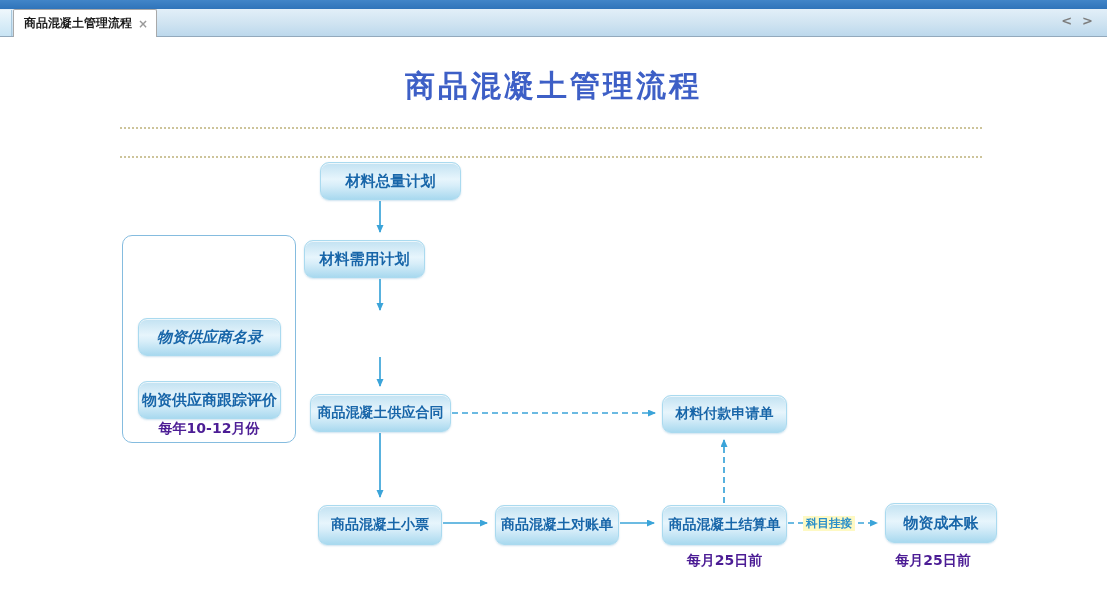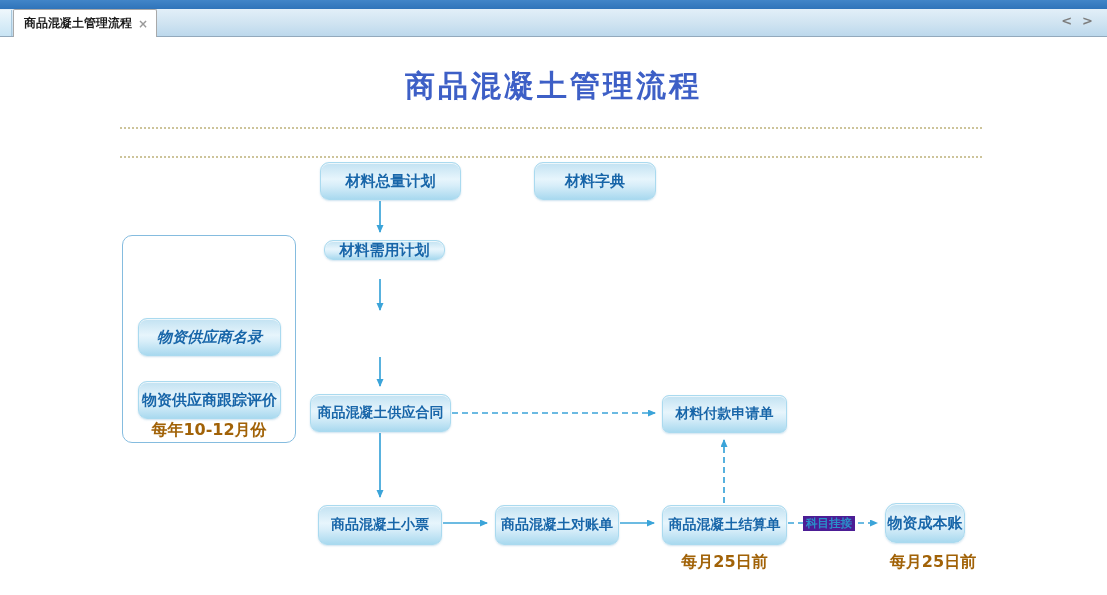--- a/index.html
+++ b/index.html
@@ -37,23 +37,23 @@
 
   
   .node { position:absolute; z-index:2; display:flex; align-items:center; justify-content:center;
           border-radius:9px; border:1px solid #aadaef;
           background:linear-gradient(180deg,#c2e2f2 0%,#e7f5fc 45%,#d8eef9 62%,#a9d9ef 100%);
           box-shadow:inset 0 1px 0 rgba(255,255,255,.7), 0 1px 2px rgba(110,170,205,.35);
           color:#1866a9; font-weight:bold; font-size:15px; white-space:nowrap; }
   .node.small { font-size:14px; }
   .panel { position:absolute; left:122px; top:235px; width:174px; height:208px;
            border:1px solid #85bcdf; border-radius:10px; background:#fff; z-index:1; }
-  .note-red { position:absolute; z-index:3; color:#a16207; font-weight:bold; font-size:16px;
+  .note-red { position:absolute; z-index:3; color:#4c1d95; font-weight:bold; font-size:14px;
               white-space:nowrap; }
-  .edge-label { position:absolute; z-index:3; background:#4c1d95; color:#2a8fc9;
+  .edge-label { position:absolute; z-index:3; background:#fef9c3; color:#2a8fc9;
                 font-size:11.5px; font-weight:bold; padding:0 3px; white-space:nowrap; }
 
   
   .wires { position:absolute; left:0; top:0; width:1107px; height:595px; z-index:1;
            pointer-events:none; }
 </style>
 </head>
 <body>
 
 <div class="stage">
@@ -98,43 +98,40 @@
     <span>物资供应商名录</span>
   </div>
   <div class="node" style="left:138px; top:381px; width:143px; height:38px;">
     <span>物资供应商跟踪评价</span>
   </div>
   <div class="note-red" style="left:122px; top:420px; width:174px; text-align:center;">每年10-12月份</div>
 
   <div class="node" style="left:320px; top:162px; width:141px; height:38px;">
     <span>材料总量计划</span>
   </div>
-  <div class="node" style="left:534px; top:162px; width:122px; height:38px;">
-    <span>材料字典</span>
-  </div>
-  <div class="node" style="left:324px; top:240px; width:121px; height:20px;">
+  <div class="node" style="left:304px; top:240px; width:121px; height:38px;">
     <span>材料需用计划</span>
   </div>
   <div class="node small" style="left:310px; top:394px; width:141px; height:38px;">
     <span>商品混凝土供应合同</span>
   </div>
-  <div class="node small" style="left:662px; top:395px; width:125px; height:38px;border-radius:7px;">
+  <div class="node small" style="left:662px; top:395px; width:125px; height:38px;">
     <span>材料付款申请单</span>
   </div>
 
   <div class="node small" style="left:318px; top:505px; width:124px; height:40px;">
     <span>商品混凝土小票</span>
   </div>
   <div class="node small" style="left:495px; top:505px; width:124px; height:40px;">
     <span>商品混凝土对账单</span>
   </div>
   <div class="node small" style="left:662px; top:505px; width:125px; height:40px;text-align:right;">
     <span>商品混凝土结算单</span>
   </div>
-  <div class="node" style="left:885px; top:503px; width:80px; height:40px;border-radius:11px;">
+  <div class="node" style="left:885px; top:503px; width:112px; height:40px;">
     <span>物资成本账</span>
   </div>
 
   <div class="edge-label" style="left:803px; top:516px;">科目挂接</div>
 
   <div class="note-red" style="left:662px; top:552px; width:125px; text-align:center;">每月25日前</div>
   <div class="note-red" style="left:885px; top:552px; width:96px; text-align:center;">每月25日前</div>
 
 </div>
 

